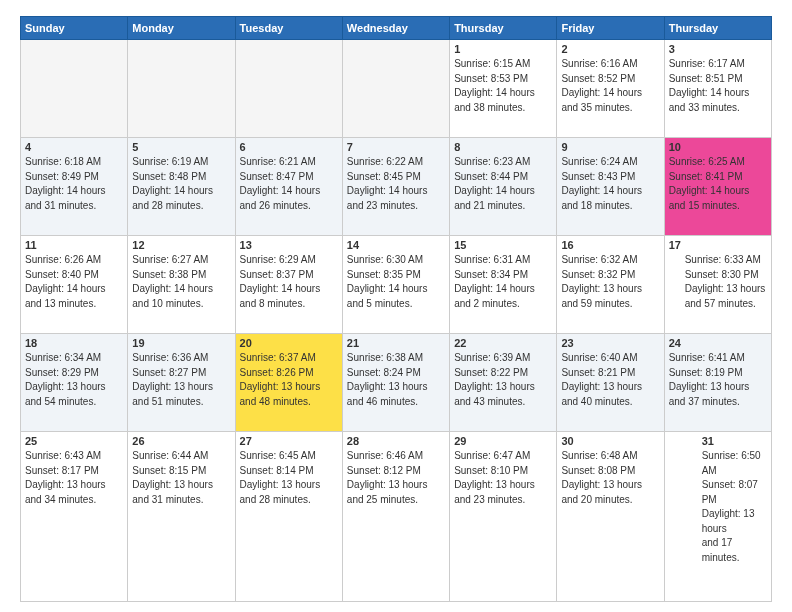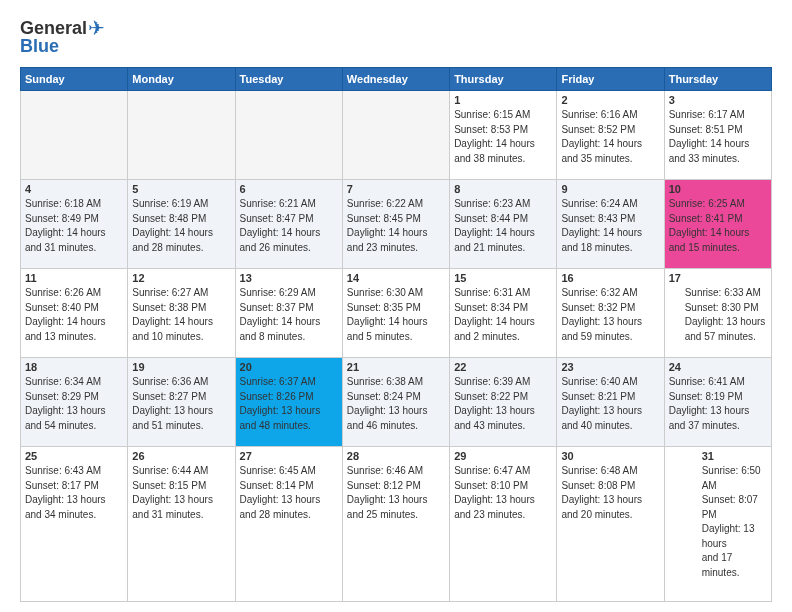--- a/index.html
+++ b/index.html
@@ -85,33 +85,20 @@
     }
     .logo-wrapper {
       display: flex;
       align-items: center;
     }
   </style>
 </head>
 <body>
 
 <div class="page">
-  <div class="header">
-    <div class="logo">
-      <div class="logo-wrapper">
-        <span style="font-size:18px;font-weight:bold;color:#333;">General</span>
-        <span style="color:#2a6db5;font-size:20px;margin-left:1px;">✈</span>
-      </div>
-      <span style="font-size:18px;font-weight:bold;color:#2a6db5;margin-top:-4px;">Blue</span>
-    </div>
-    <div class="title-block">
-      <div class="month-title"></div>
-      <div class="location-title"></div>
-    </div>
-  </div>
 
   <table class="calendar">
     <thead>
       <tr>
       <th>Sunday</th>
           <th>Monday</th>
           <th>Tuesday</th>
           <th>Wednesday</th>
           <th>Thursday</th>
           <th>Friday</th>
@@ -256,21 +243,21 @@
 Daylight: 13 hours
 and 54 minutes.</div>
           </td>
           <td style="background: rgb(240, 244, 248);">
             <span class="day-number">19</span>
             <div class="day-info" style="white-space: pre-line;">Sunrise: 6:36 AM
 Sunset: 8:27 PM
 Daylight: 13 hours
 and 51 minutes.</div>
           </td>
-          <td style="background: #0ea5e9;">
+          <td style="background: #fde047;">
             <span class="day-number">20</span>
             <div class="day-info" style="white-space: pre-line;">Sunrise: 6:37 AM
 Sunset: 8:26 PM
 Daylight: 13 hours
 and 48 minutes.</div>
           </td>
           <td style="background: rgb(240, 244, 248);">
             <span class="day-number">21</span>
             <div class="day-info" style="white-space: pre-line;">Sunrise: 6:38 AM
 Sunset: 8:24 PM

